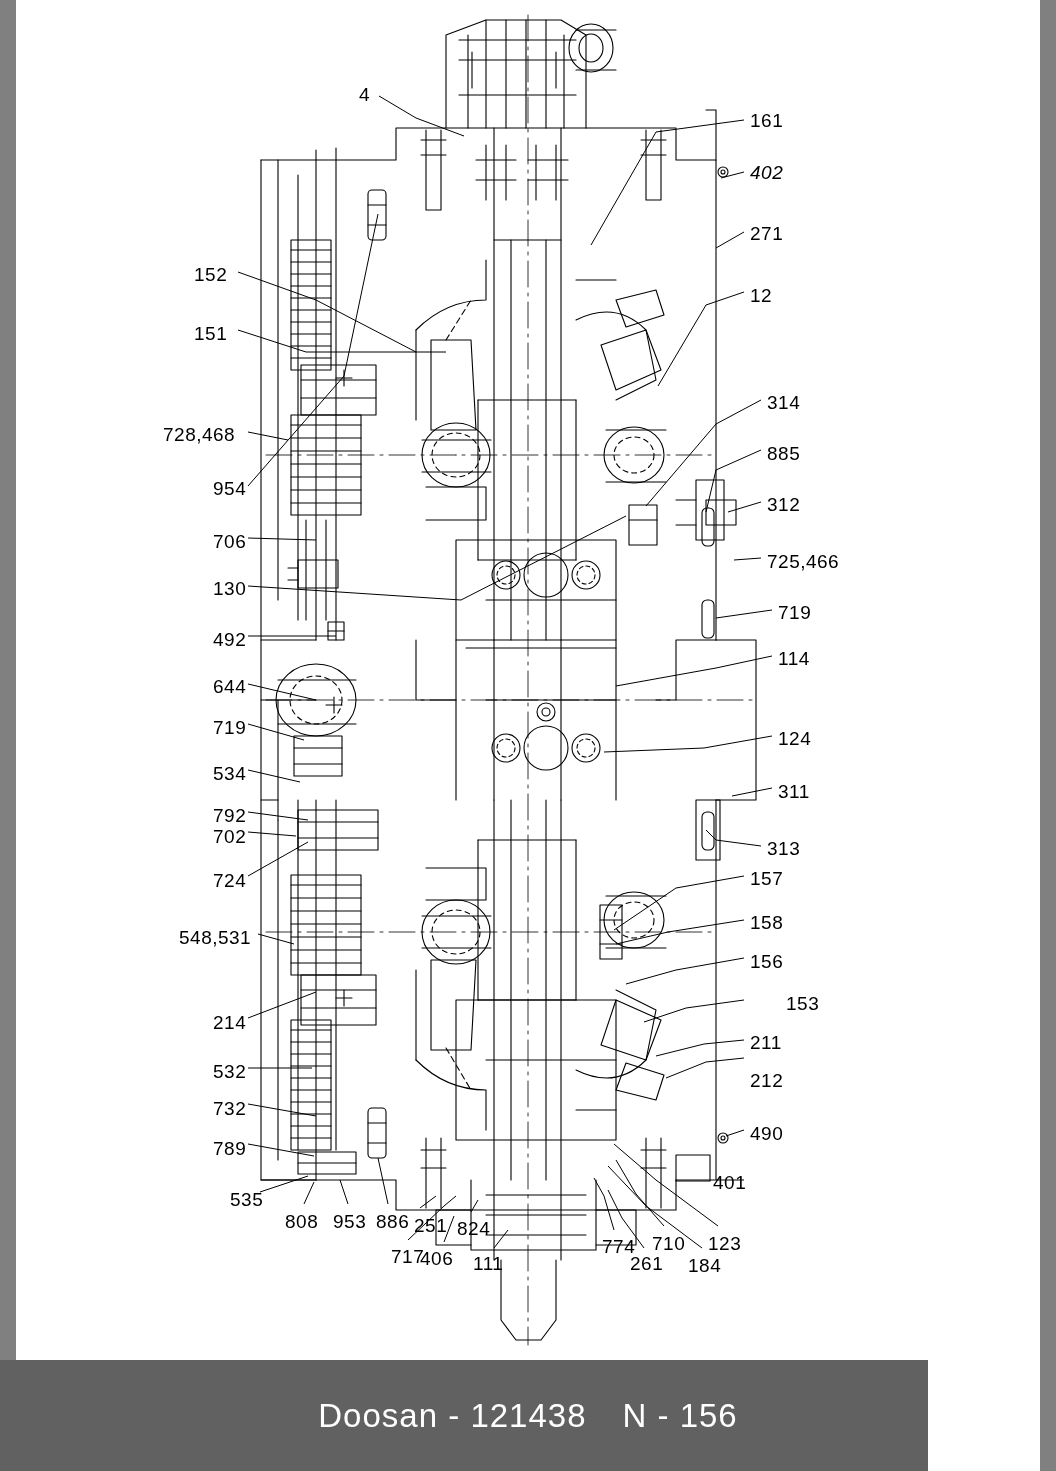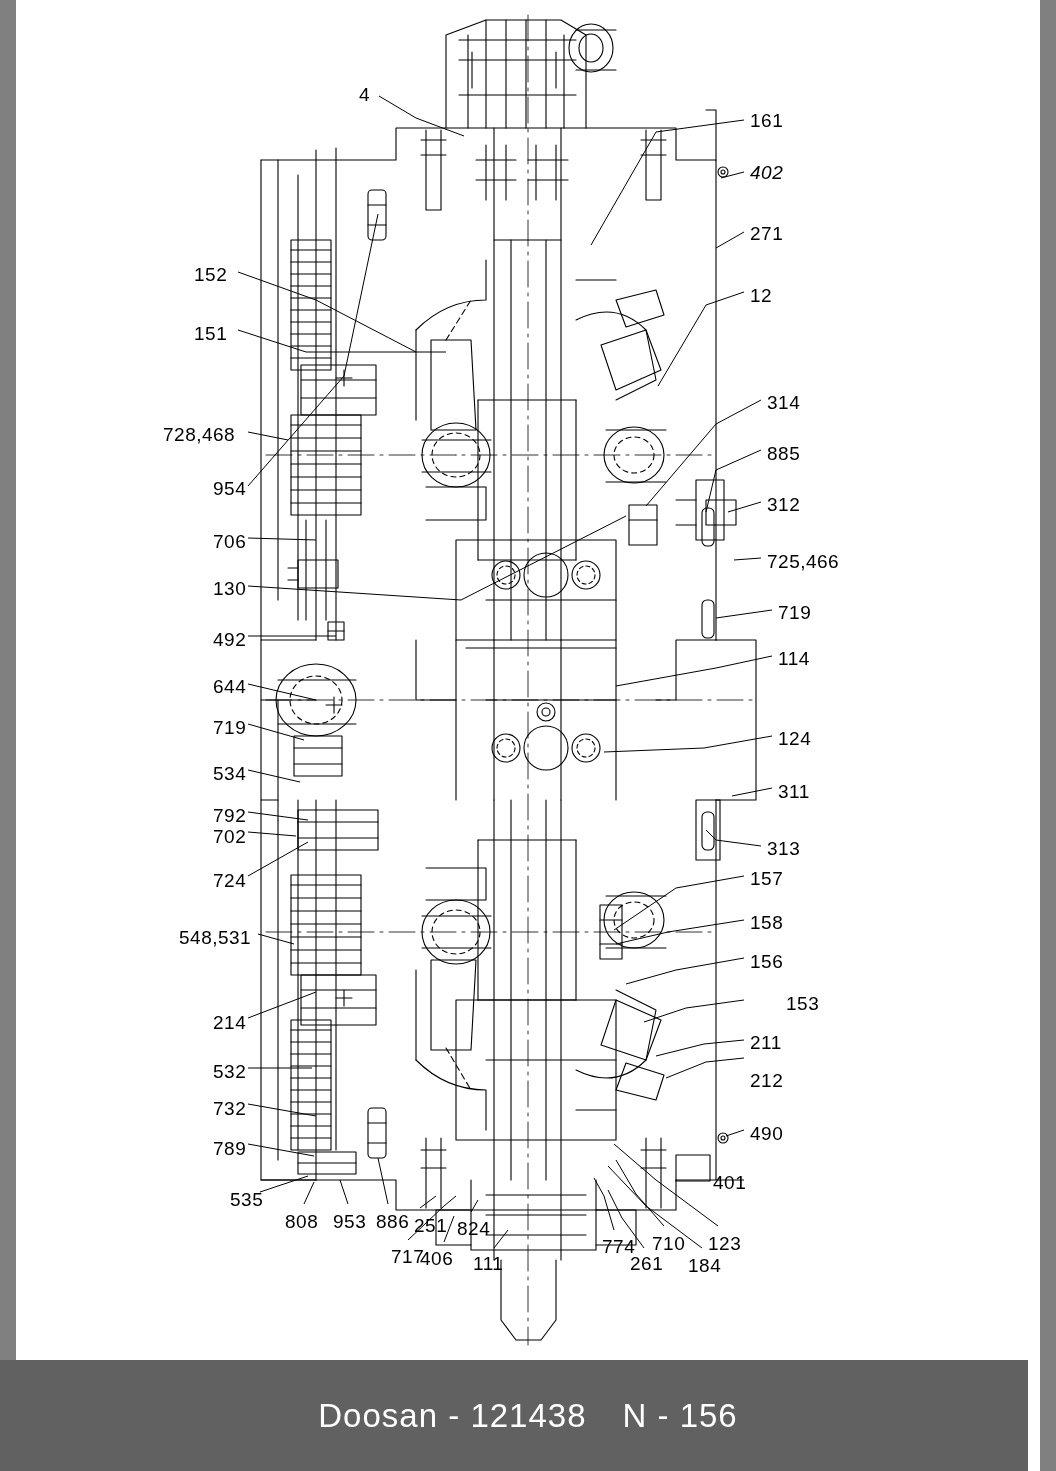--- a/index.html
+++ b/index.html
@@ -50,21 +50,21 @@
     font-size: 19.5px;
     line-height: 25.5px;
     color: #000;
     white-space: nowrap;
   }
   .legend div { letter-spacing: 0.4px; }
   #footer {
     position: absolute;
     left: 0;
     top: 1360px;
-    width: 1028px;
+    width: 928px;
     height: 111px;
     background: #616161;
     margin-left: -16px;
   }
   #footer-inner {
     position: absolute;
     left: 0;
     top: 0;
     width: 1056px;
     height: 111px;

